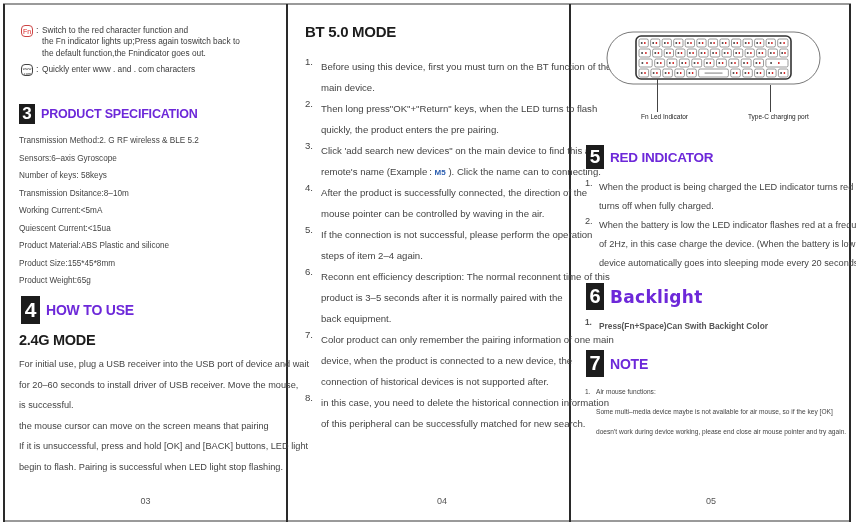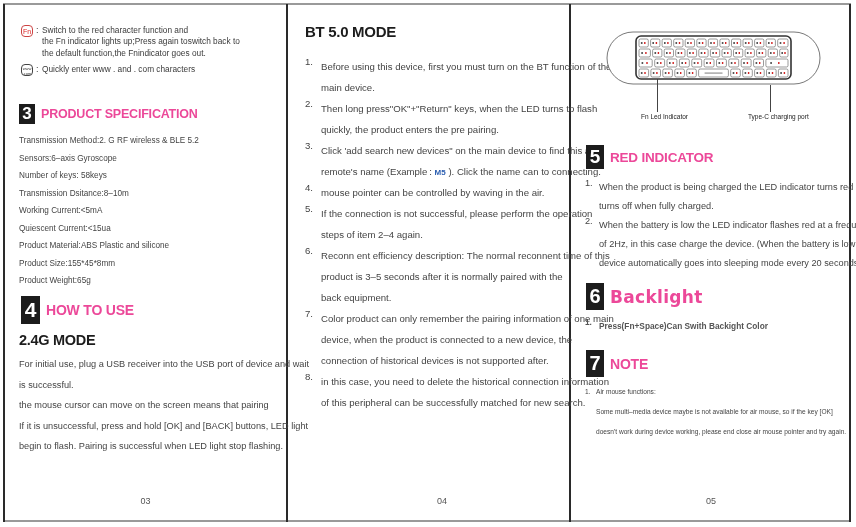--- a/index.html
+++ b/index.html
@@ -18,21 +18,21 @@
   .keyrow { position:absolute; left:16px; font-size:8.3px; line-height:11.3px; color:#3a3a3a; }
   .keyicon { position:absolute; left:0; width:12px; height:12px; border:1px solid #444; border-radius:4px;
              font-size:6.5px; text-align:center; line-height:12px; box-sizing:border-box; }
   .keyicon.fn { color:#d22; border-color:#c44; font-size:7px; }
   .keyicon.www { font-size:4px; line-height:5px; padding-top:1px; }
   .colon { position:absolute; left:15px; font-size:9px; }
   .keytext { position:absolute; left:21px; width:250px; white-space:nowrap; }
 
   .sechead { position:absolute; display:flex; align-items:center; }
   .secnum { background:#1c1c1c; color:#fff; font-weight:bold; text-align:center; }
-  .sectitle { font-weight:bold; color:#ec4899; margin-left:6px; letter-spacing:-0.2px; }
+  .sectitle { font-weight:bold; color:#6d28d9; margin-left:6px; letter-spacing:-0.2px; }
 
   .speclist { position:absolute; left:14px; top:127px; font-size:8.2px; color:#444; }
   .speclist div { height:17.5px; line-height:17.5px; white-space:nowrap; }
 
   .subhead { position:absolute; font-weight:bold; color:#1c1c1c; font-size:14.5px; letter-spacing:-0.3px; }
   .para { position:absolute; font-size:9.2px; color:#444; }
   .para div { height:20.5px; line-height:20.5px; white-space:nowrap; }
 
   .olist { position:absolute; font-size:9.6px; color:#444; }
   .olist .li { position:relative; padding-left:16px; }
@@ -98,20 +98,21 @@
     <div>Product Weight:65g</div>
   </div>
 
   <div class="sechead" style="left:16px; top:291px;">
     <span class="secnum" style="width:19px;height:28px;line-height:28px;font-size:21px;">4</span>
     <span class="sectitle" style="font-size:14px;text-align:center;">HOW TO USE</span>
   </div>
   <div class="subhead" style="left:14px; top:327px;">2.4G MODE</div>
   <div class="para" style="left:14px; top:349px;">
     <div>For initial use, plug a USB receiver into the USB port of device and wait</div>
+    <div>for 20–60 seconds to install driver of USB receiver. Move the mouse,</div>
     <div>is successful.</div>
     <div>the mouse cursor can move on the screen means that pairing</div>
     <div>If it is unsuccessful, press and hold [OK] and [BACK] buttons, LED light</div>
     <div>begin to flash. Pairing is successful when LED light stop flashing.</div>
   </div>
 
   <div class="pagenum">03</div>
 </div>
 
 <div class="page" id="p4">
@@ -127,20 +128,21 @@
         <div class="ln">Then long press"OK"+"Return" keys, when the LED turns to flash</div>
         <div class="ln">quickly, the product enters the pre pairing.</div>
       </div>
       <div class="li">
         <span class="n">3.</span>
         <div class="ln">Click 'add search new devices" on the main device to find this air</div>
         <div class="ln"><span>remote's name (Example : </span><span class="ex-badge">M5</span><span> ). Click the name can  to connecting.</span></div>
       </div>
       <div class="li">
         <span class="n">4.</span>
+        <div class="ln">After the product is successfully connected, the direction of the</div>
         <div class="ln">mouse pointer can be controlled by waving in the air.</div>
       </div>
       <div class="li">
         <span class="n">5.</span>
         <div class="ln">If the connection is not successful, please perform the operation</div>
         <div class="ln">steps of item 2–4 again.</div>
       </div>
       <div class="li">
         <span class="n">6.</span>
         <div class="ln">Reconn ent efficiency description: The normal reconnent time of this</div>

